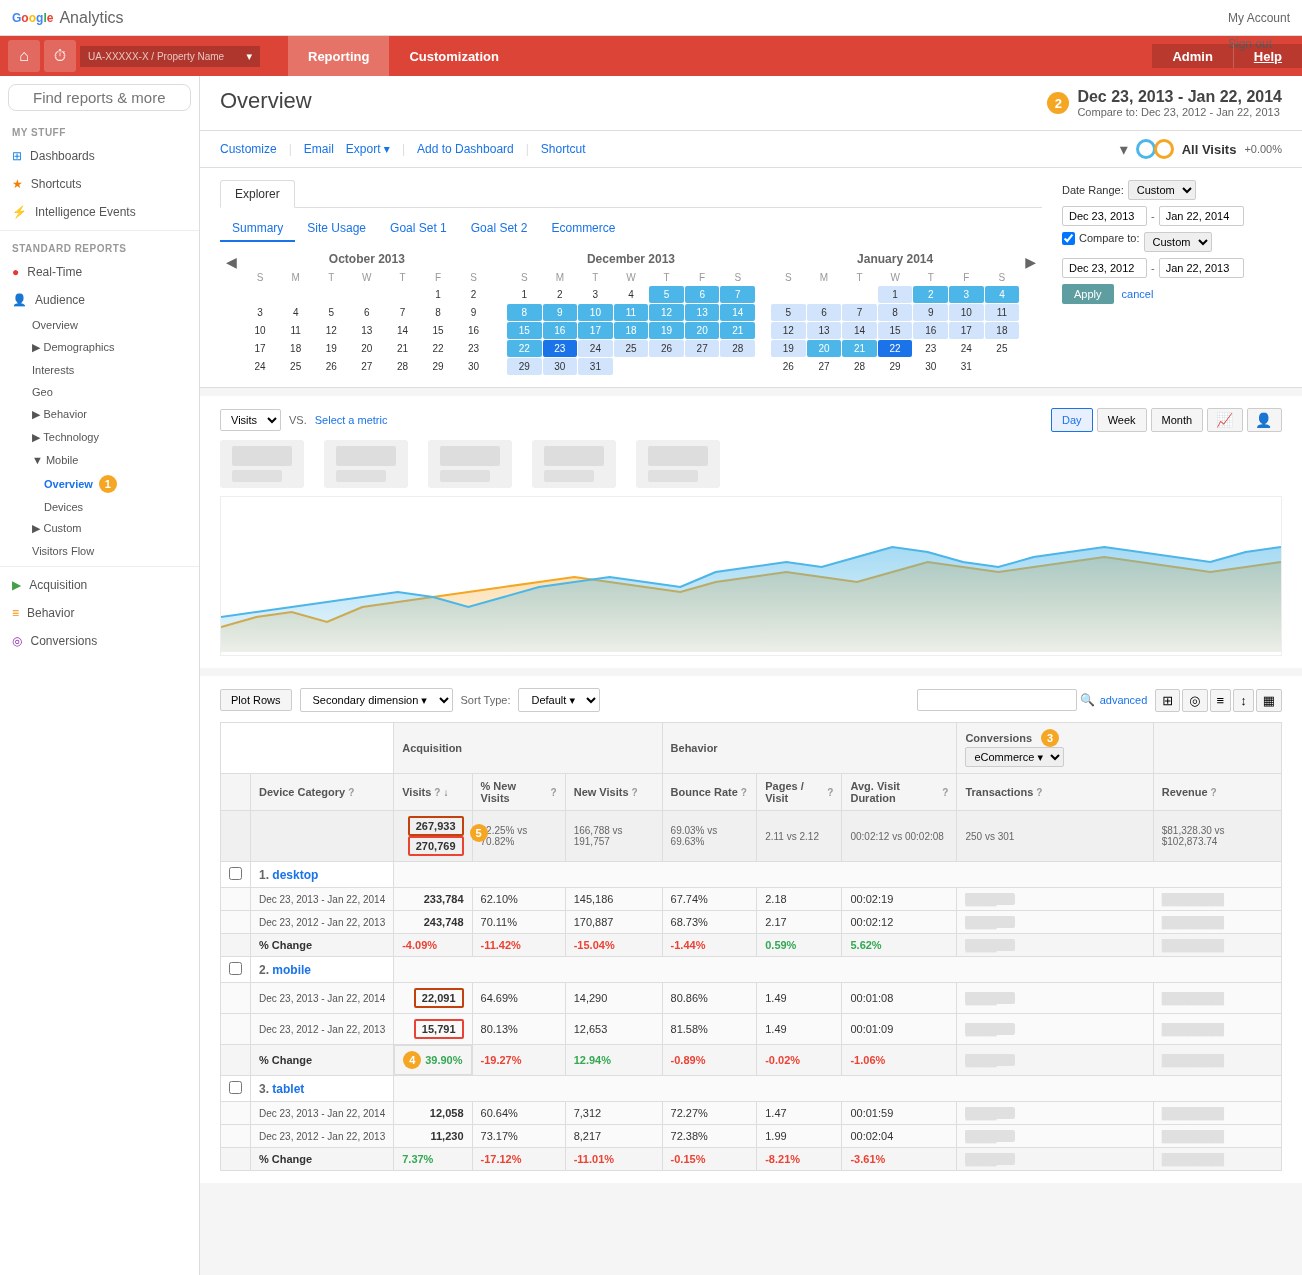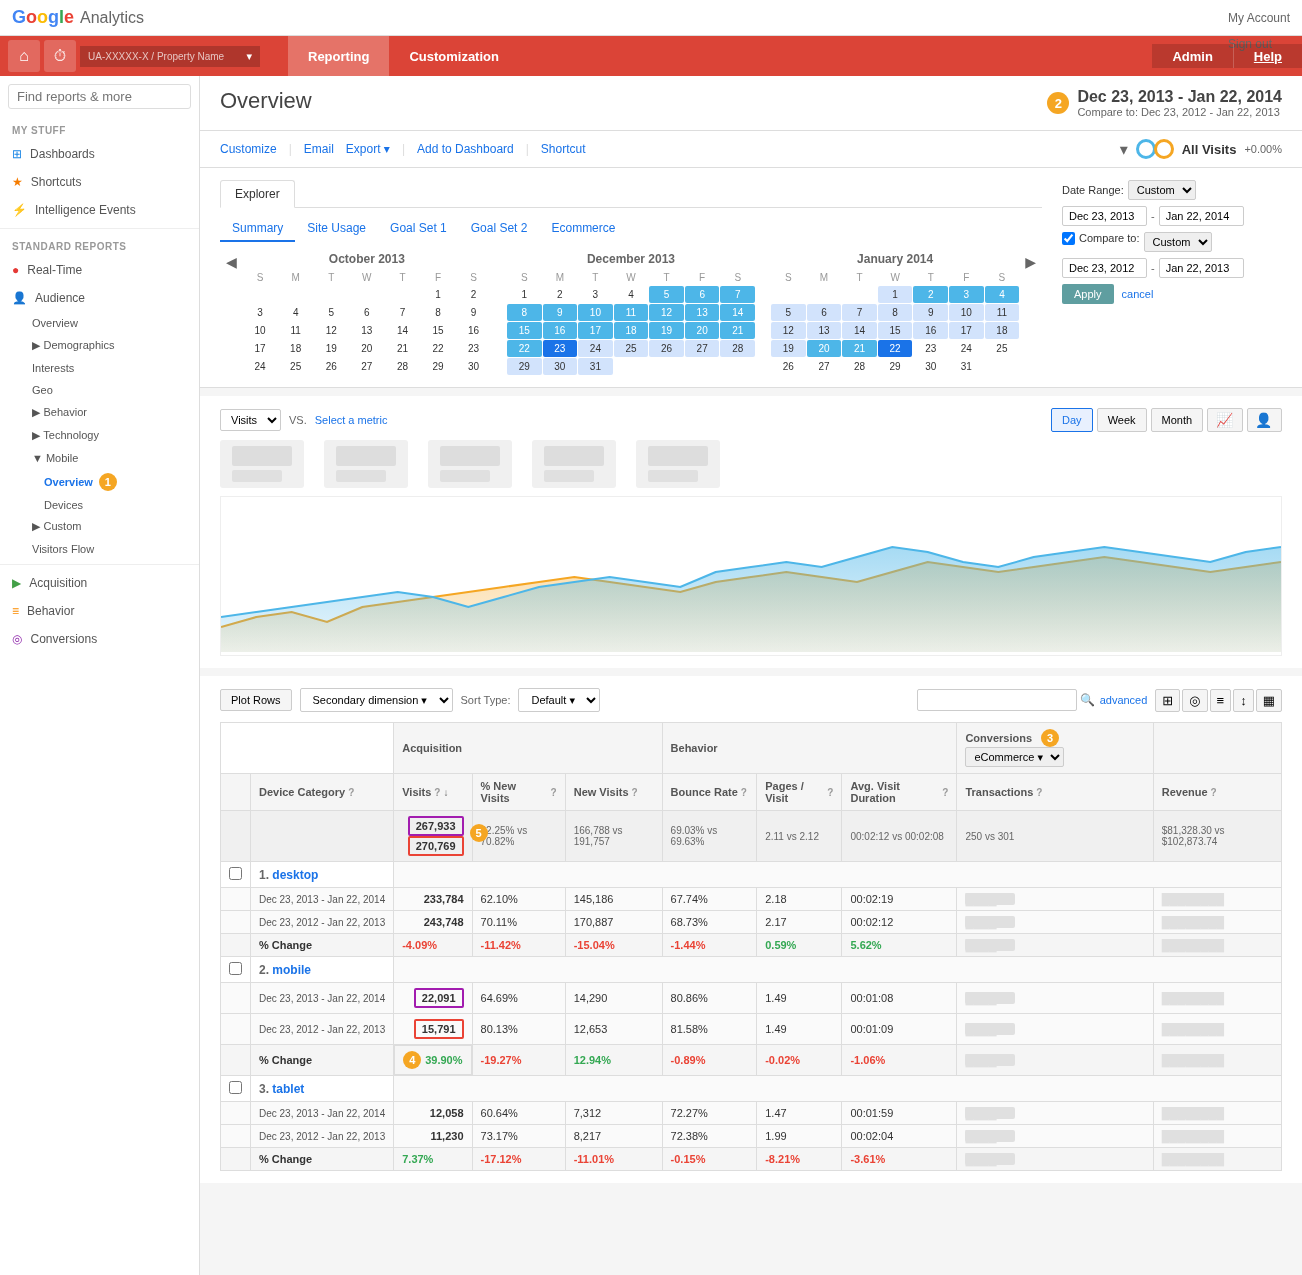--- a/index.html
+++ b/index.html
@@ -22,21 +22,21 @@
     .nav-right { margin-left: auto; display: flex; }
     .nav-right-btn { padding: 0 20px; height: 24px; display: flex; align-items: center; color: #fff; cursor: pointer; font-size: 13px; font-weight: bold; background: rgba(0,0,0,0.15); }
     .nav-right-btn + .nav-right-btn { border-left: 1px solid rgba(255,255,255,0.2); text-decoration: underline; }
 
     
     .main-layout { display: flex; height: calc(1275px - 76px); }
 
     
     .sidebar { width: 200px; background: #fff; border-right: 1px solid #ddd; overflow-y: auto; flex-shrink: 0; }
     .sidebar-search { padding: 8px; }
-    .sidebar-search input { width: 100%; border: 1px solid #ddd; border-radius: 3px; padding: 4px 8px; font-size: 13px; color: #999; }
+    .sidebar-search input { width: 100%; border: 1px solid #ddd; border-radius: 8px; padding: 4px 24px; font-size: 15px; color: #999; }
     .sidebar-section-label { font-size: 10px; font-weight: bold; color: #999; padding: 8px 12px 4px; text-transform: uppercase; letter-spacing: 0.5px; }
     .sidebar-sub-item { padding: 5px 12px 5px 32px; cursor: pointer; color: #555; font-size: 11px; }
     .sidebar-sub-sub { padding: 4px 12px 4px 44px; font-size: 11px; color: #555; cursor: pointer; }
     .sidebar-sub-sub.active { color: #1a73e8; font-weight: bold; }
     .sidebar-divider { border: none; border-top: 1px solid #eee; margin: 4px 0; }
     .sidebar-top-item { display: flex; align-items: center; padding: 7px 12px; cursor: pointer; color: #555; font-size: 12px; gap: 8px; }
 
     
     .main-content { flex: 1; overflow: auto; background: #f5f5f5; }
     .content-header { background: #fff; padding: 12px 20px; border-bottom: 1px solid #ddd; display: flex; align-items: flex-start; justify-content: space-between; }
@@ -127,21 +127,21 @@
 
     .th-with-help { display: flex; align-items: center; gap: 3px; }
     .help-icon { color: #999; font-size: 10px; cursor: pointer; }
     .sort-arrow { color: #666; font-size: 10px; }
 
     .dim-cell { font-weight: bold; font-size: 12px; color: #1a73e8; }
     .sub-row td { background: #fafafa; }
     .change-row td { background: #f5f5f5; font-weight: bold; }
     .blurred { background: #e0e0e0; color: #e0e0e0; border-radius: 2px; display: inline-block; min-width: 50px; }
 
-    .visits-box-blue { border: 2px solid #a21caf; padding: 2px 6px; display: inline-block; border-radius: 2px; font-weight: bold; }
+    .visits-box-blue { border: 2px solid #c2410c; padding: 2px 6px; display: inline-block; border-radius: 2px; font-weight: bold; }
     .visits-box-red { border: 2px solid #ea4335; padding: 2px 6px; display: inline-block; border-radius: 2px; font-weight: bold; }
 
     .callout { background: #f5a623; color: #fff; border-radius: 50%; width: 20px; height: 20px; display: inline-flex; align-items: center; justify-content: center; font-weight: bold; font-size: 12px; }
 
     .checkbox-cell { width: 20px; }
     .num-cell { width: 20px; color: #666; }
 
     
     .chart-svg { width: 100%; height: 160px; }
 
@@ -158,21 +158,21 @@
     .icon-conversions { color: #8e24aa; }
     .icon-dashboards { color: #1e88e5; }
     .icon-shortcuts { color: #f57c00; }
     .icon-intelligence { color: #00acc1; }
   </style>
 </head>
 <body>
 
 <div class="top-bar">
   <div class="top-bar-logo">
-    <span style="font-size:18px;font-weight:bold;">
+    <span style="font-size:12px;font-weight:bold;">
       <span style="color:#4285f4">G</span><span style="color:#ea4335">o</span><span style="color:#fbbc05">o</span><span style="color:#4285f4">g</span><span style="color:#34a853">l</span><span style="color:#ea4335">e</span>
     </span>
     <span style="color:#666;font-size:16px;">Analytics</span>
   </div>
   <div class="top-bar-links">
     <a>Settings</a>
     <a>My Account</a>
     <a>Sign out</a>
   </div>
 </div>

